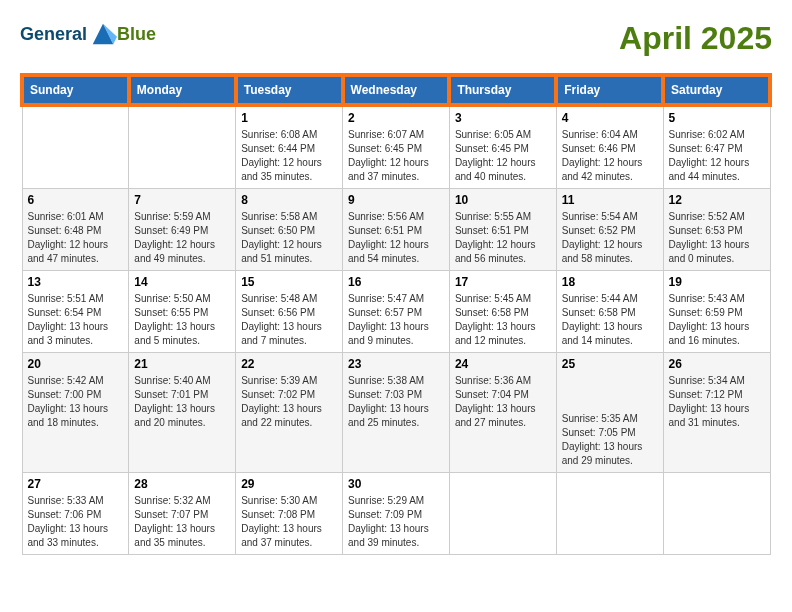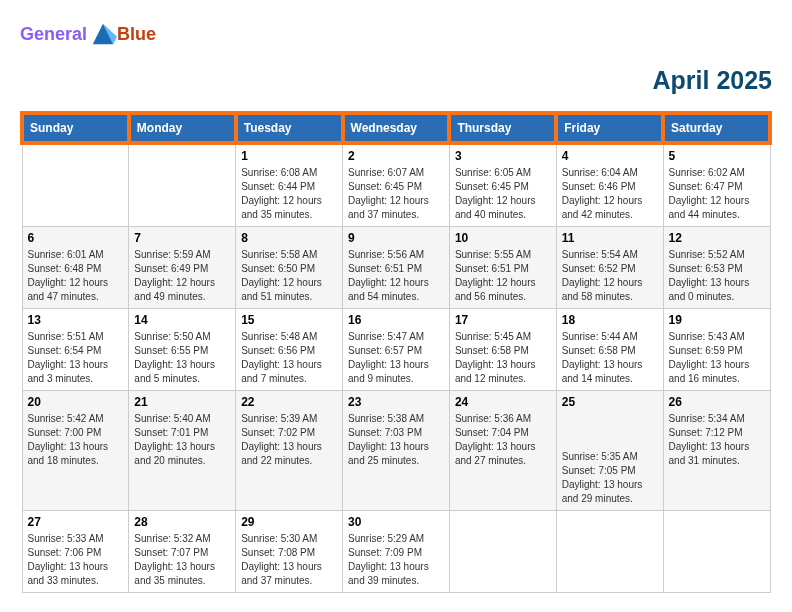--- a/index.html
+++ b/index.html
@@ -16,40 +16,39 @@
       align-items: flex-start;
       margin-bottom: 16px;
     }
     .logo {
       display: flex;
       align-items: center;
     }
     .logo-text-general {
       font-size: 18px;
       font-weight: bold;
-      color: #8b5cf6;
+      color: #0c4a6e;
     }
     .logo-text-blue {
       font-size: 18px;
       font-weight: bold;
-      color: #c2410c;
+      color: #4d7c0f;
     }
     .logo-icon {
       width: 28px;
       height: 28px;
       margin-left: 2px;
     }
     .title-block {
       text-align: right;
     }
     .title-month {
-      font-size: 25px;
-      font-weight: bold;
-      color: #0c4a6e;
-      margin-top: 46px;
+      font-size: 32px;
+      font-weight: bold;
+      color: #4d7c0f;
     }
     .title-location {
       font-size: 16px;
       color: #555;
     }
     table {
       width: 100%;
       border-collapse: collapse;
       font-size: 11px;
     }

